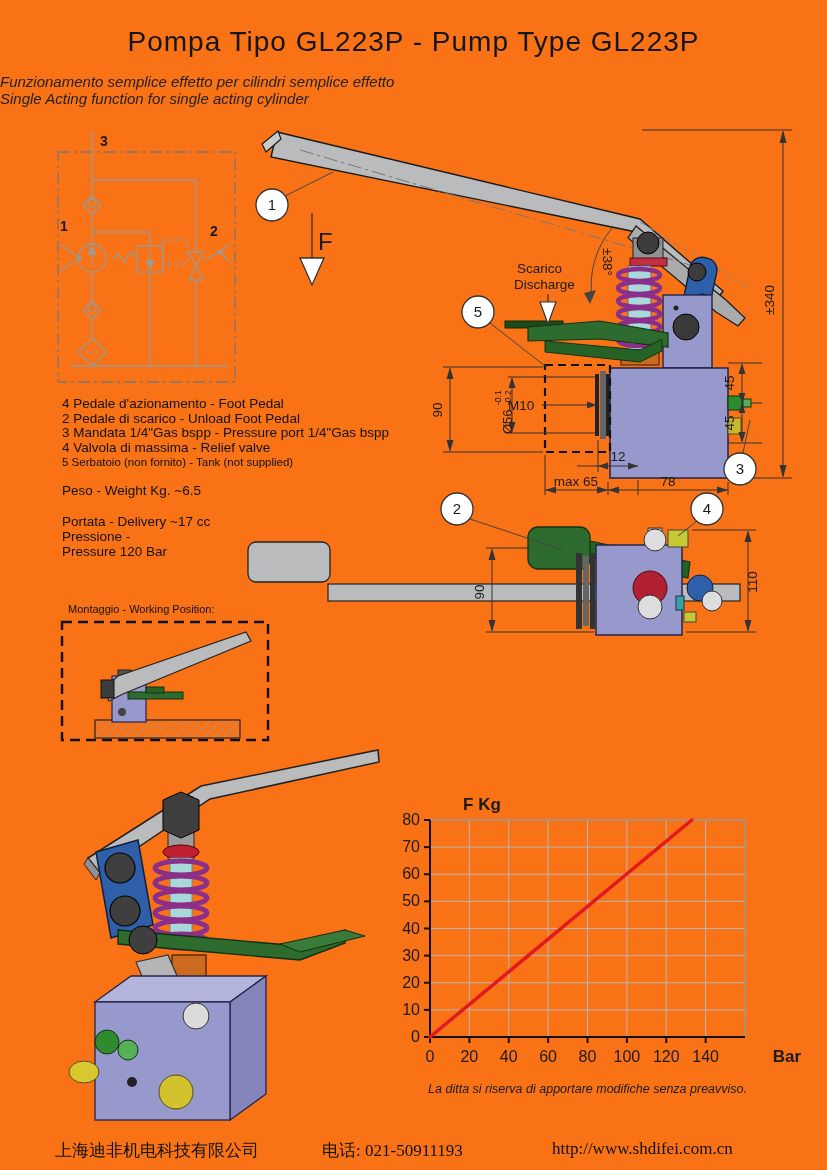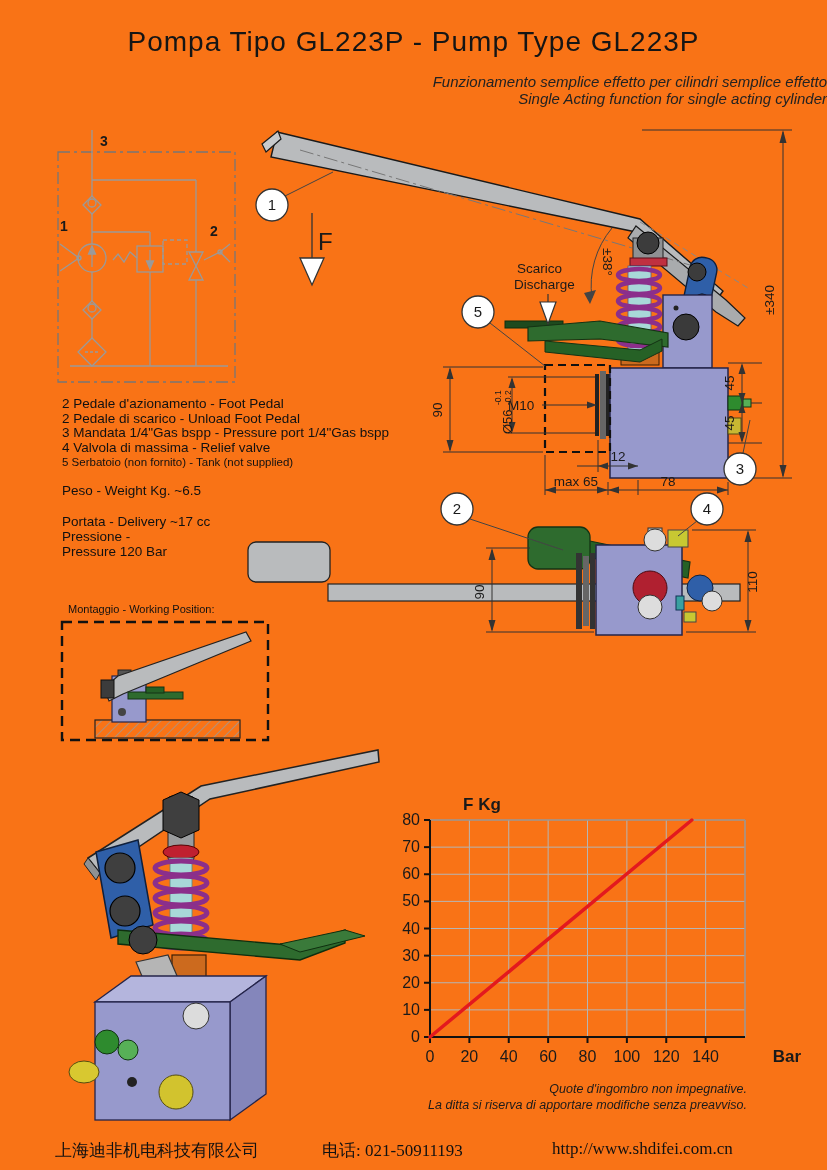--- a/index.html
+++ b/index.html
@@ -1,20 +1,20 @@
 <!DOCTYPE html>
 <html><head>
 <meta charset="utf-8">
 <style>
   html,body{margin:0;padding:0;background:#888;}
   #page{position:relative;width:827px;height:1170px;background:#f97316;margin:0 auto;
         font-family:"Liberation Sans",sans-serif;color:#111;overflow:hidden;}
   .abs{position:absolute;}
   #title{top:26px;left:0;width:827px;text-align:center;font-size:28px;letter-spacing:1px;color:#151515;}
-  .subtitle{left:0;width:827px;text-align:right;font-style:italic;font-size:15px;color:#222;}
+  .subtitle{left:0;width:827px;text-align:left;font-style:italic;font-size:15px;color:#222;}
   #subtitle-it{top:73px;}
   #subtitle-en{top:90px;}
   #parts-list{top:397px;left:62px;font-size:13.5px;line-height:14.6px;white-space:nowrap;}
   #parts-list .small{font-size:11.5px;}
   .spec{left:62px;font-size:13.5px;white-space:nowrap;}
   #spec-weight{top:483px;}
   #spec-delivery{top:514px;}
   #spec-press1{top:529px;}
   #spec-press2{top:544px;}
   #mount-label{top:603px;left:68px;font-size:11px;}
@@ -283,21 +283,21 @@
       <line x1="692" y1="530" x2="756" y2="530"></line>
       <line x1="686" y1="632" x2="756" y2="632"></line>
       <line x1="748" y1="532" x2="748" y2="630"></line>
       <polygon points="748,530 744.5,542 751.5,542" fill="#333" stroke="none"></polygon>
       <polygon points="748,632 744.5,620 751.5,620" fill="#333" stroke="none"></polygon>
       <text class="dim" x="757" y="582" text-anchor="middle" transform="rotate(-90 757 582)" stroke="none">110</text>
     </g>
   </svg>
 
   <div id="parts-list" class="abs">
-    <div>2 Pedale d'azionamento - Foot Pedal</div>
+    <div>4 Pedale d'azionamento - Foot Pedal</div>
     <div>2 Pedale di scarico - Unload Foot Pedal</div>
     <div>3 Mandata 1/4"Gas bspp - Pressure port 1/4"Gas bspp</div>
     <div>4 Valvola di massima - Relief valve</div>
     <div class="small">5 Serbatoio (non fornito) - Tank (not supplied)</div>
   </div>
 
   <div id="spec-weight" class="abs spec">Peso - Weight Kg. ~6.5</div>
   <div id="spec-delivery" class="abs spec">Portata - Delivery ~17 cc</div>
   <div id="spec-press1" class="abs spec">Pressione -</div>
   <div id="spec-press2" class="abs spec">Pressure 120 Bar</div>
@@ -423,21 +423,20 @@
       <line x1="424" y1="847.125" x2="430" y2="847.125" stroke="#111" stroke-width="2"></line>
       <text x="420" y="852.125" text-anchor="end" font-size="16" fill="#222">70</text>
       <line x1="424" y1="820" x2="430" y2="820" stroke="#111" stroke-width="2"></line>
       <text x="420" y="825" text-anchor="end" font-size="16" fill="#222">80</text>
       <polyline points="430,1037 691.84375,820" fill="none" stroke="#e3191e" stroke-width="3.5" stroke-linecap="round"></polyline>
       <text x="482" y="810" text-anchor="middle" font-size="17" font-weight="bold" fill="#111">F Kg</text>
       <text x="787" y="1062" text-anchor="middle" font-size="17" font-weight="bold" fill="#111">Bar</text>
     </svg>
 
   <div id="notes" class="abs">
-    <div>Quote d'ingombro non impegnative.</div>
     <div>La ditta si riserva di apportare modifiche senza preavviso.</div>
   </div>
 
   <div id="footer-company" class="abs footer">上海迪非机电科技有限公司</div>
   <div id="footer-phone" class="abs footer">电话: 021-50911193</div>
   <div id="footer-web" class="abs footer">http://www.shdifei.com.cn</div>
 
 </div>
 
 </body></html>

